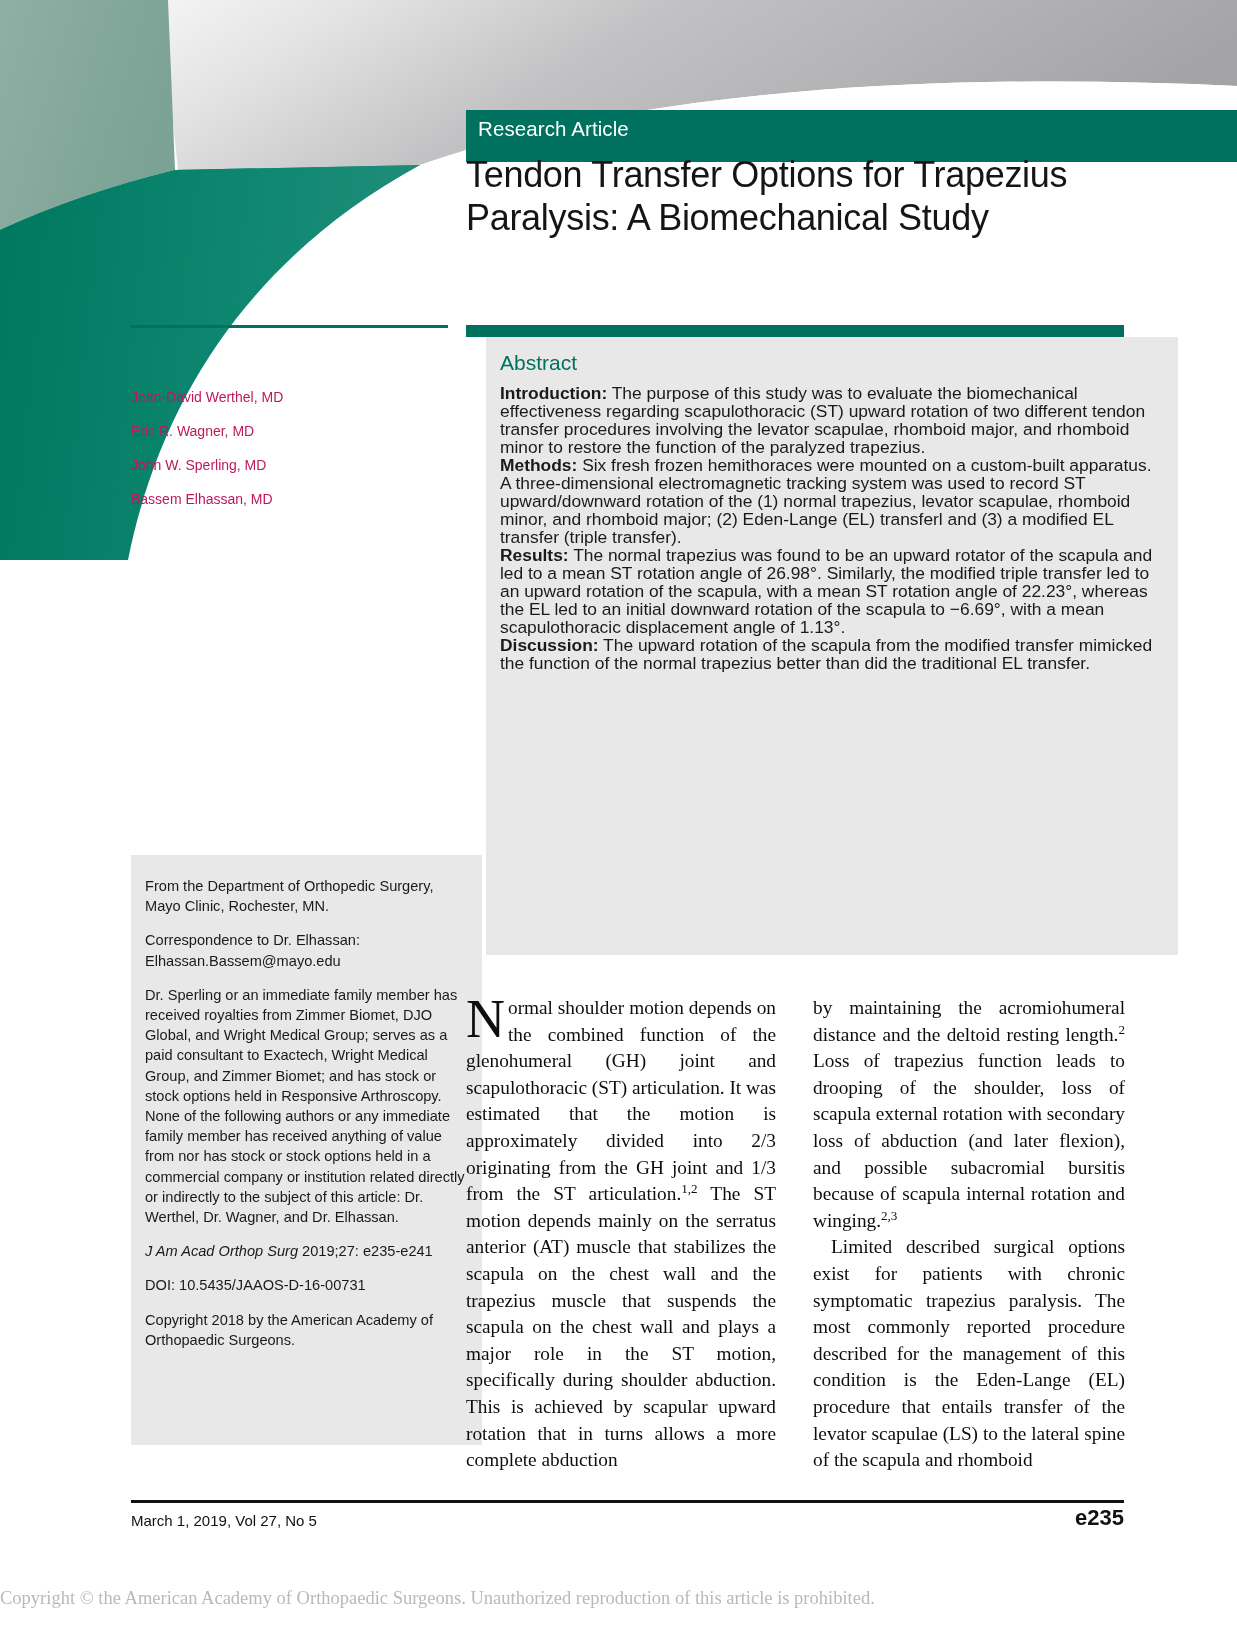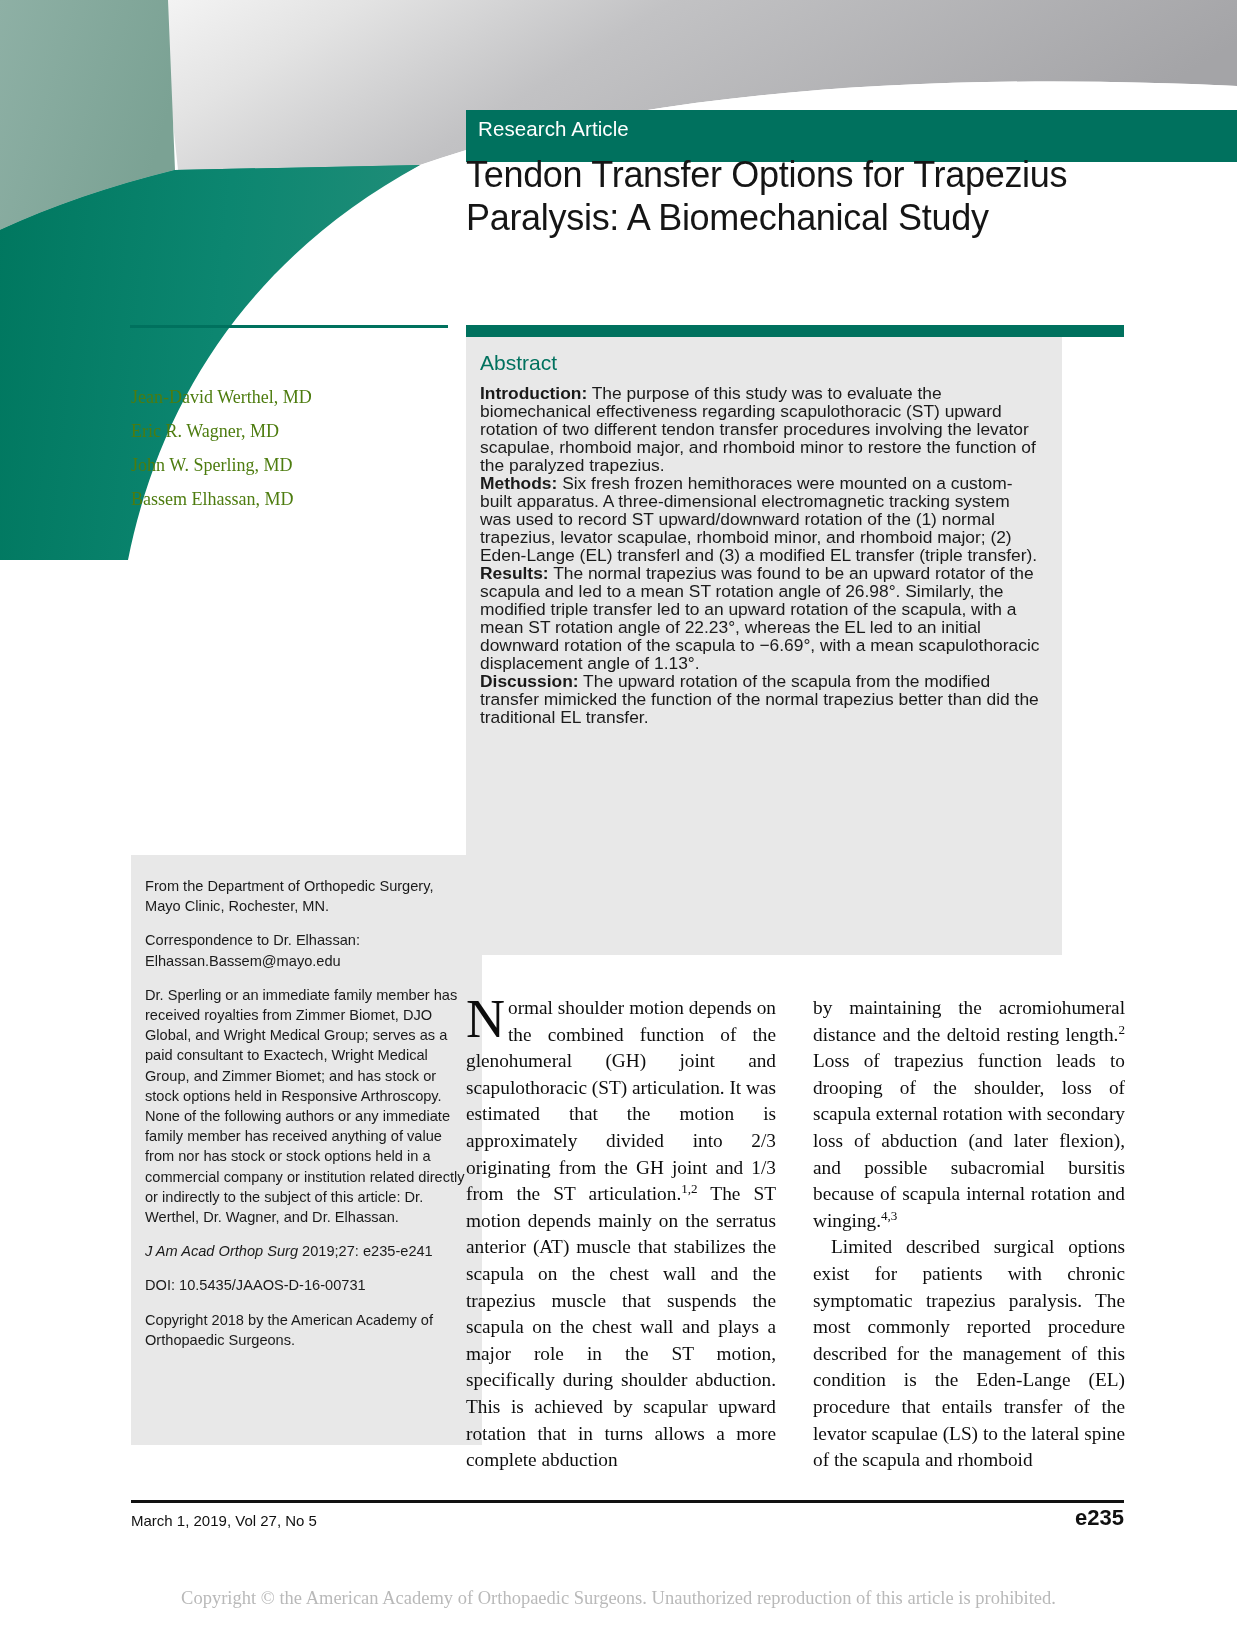--- a/index.html
+++ b/index.html
@@ -74,23 +74,23 @@
     left: 466px;
     top: 325px;
     width: 658px;
     height: 12px;
     background: #00715e;
   }
 
   
   #abstract-panel {
     position: absolute;
-    left: 466px;
+    left: 486px;
     top: 337px;
-    width: 596px;
+    width: 692px;
     height: 618px;
     background: #e8e8e8;
     box-sizing: border-box;
     padding: 14px 22px 10px 14px;
   }
   #abstract-heading {
     font-size: 21px;
     color: #00715e;
     margin: 0 0 9px 0;
     font-weight: normal;
@@ -105,24 +105,24 @@
   .abs-label { font-weight: bold; }
 
   
   #authors {
     position: absolute;
     left: 131px;
     top: 380px;
     width: 320px;
   }
   .author-name {
-    font-family: Liberation Serif, serif;
-    font-size: 18px;
+    font-family: Liberation Sans, sans-serif;
+    font-size: 14px;
     line-height: 34px;
-    color: #4d7c0f;
+    color: #be185d;
   }
 
   
   #sidebar-notes {
     position: absolute;
     left: 131px;
     top: 855px;
     width: 351px;
     height: 590px;
     background: #e8e8e8;
@@ -191,21 +191,21 @@
     top: 1505px;
     font-size: 22px;
     font-weight: bold;
     color: #111;
   }
   #copyright-line {
     position: absolute;
     left: 0;
     top: 1588px;
     width: 1237px;
-    text-align: center;
+    text-align: left;
     font-family: "Liberation Serif", serif;
     font-size: 18.5px;
     color: #b9b9b9;
   }
 </style>
 </head>
 <body>
 
 <div id="page">
 
@@ -275,21 +275,21 @@
     <p class="note-para"><i>J Am Acad Orthop Surg</i><span> 2019;27: e235-e241</span></p>
     <p class="note-para">DOI: 10.5435/JAAOS-D-16-00731</p>
     <p class="note-para">Copyright 2018 by the American Academy of Orthopaedic Surgeons.</p>
   </div>
 
   <div id="body-col-left">
     <p class="body-para"><span class="dropcap">N</span><span>ormal shoulder motion depends on the combined function of the glenohumeral (GH) joint and scapulothoracic (ST) articulation. It was estimated that the motion is approximately divided into 2/3 originating from the GH joint and 1/3 from the ST articulation.</span><sup>1,2</sup><span> The ST motion depends mainly on the serratus anterior (AT) muscle that stabilizes the scapula on the chest wall and the trapezius muscle that suspends the scapula on the chest wall and plays a major role in the ST motion, specifically during shoulder abduction. This is achieved by scapular upward rotation that in turns allows a more complete abduction</span></p>
   </div>
 
   <div id="body-col-right">
-    <p class="body-para"><span>by maintaining the acromiohumeral distance and the deltoid resting length.</span><sup>2</sup><span> Loss of trapezius function leads to drooping of the shoulder, loss of scapula external rotation with secondary loss of abduction (and later flexion), and possible subacromial bursitis because of scapula internal rotation and winging.</span><sup>4,3</sup></p>
+    <p class="body-para"><span>by maintaining the acromiohumeral distance and the deltoid resting length.</span><sup>2</sup><span> Loss of trapezius function leads to drooping of the shoulder, loss of scapula external rotation with secondary loss of abduction (and later flexion), and possible subacromial bursitis because of scapula internal rotation and winging.</span><sup>2,3</sup></p>
     <p class="body-para">Limited described surgical options exist for patients with chronic symptomatic trapezius paralysis. The most commonly reported procedure described for the management of this condition is the Eden-Lange (EL) procedure that entails transfer of the levator scapulae (LS) to the lateral spine of the scapula and rhomboid</p>
   </div>
 
   <div id="footer-rule"></div>
   <div id="footer-left">March 1, 2019, Vol 27, No 5</div>
   <div id="footer-right">e235</div>
   <div id="copyright-line">Copyright © the American Academy of Orthopaedic Surgeons. Unauthorized reproduction of this article is prohibited.</div>
 
 </div>
 

